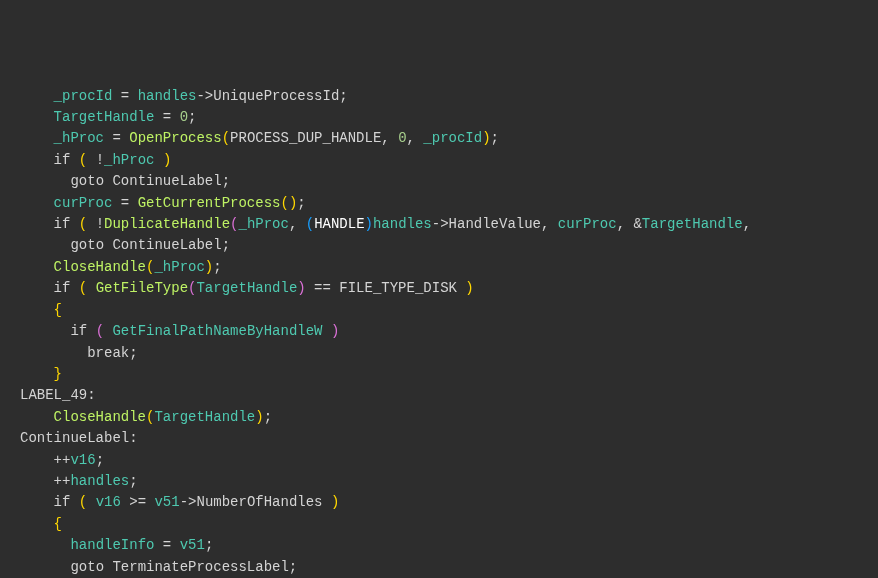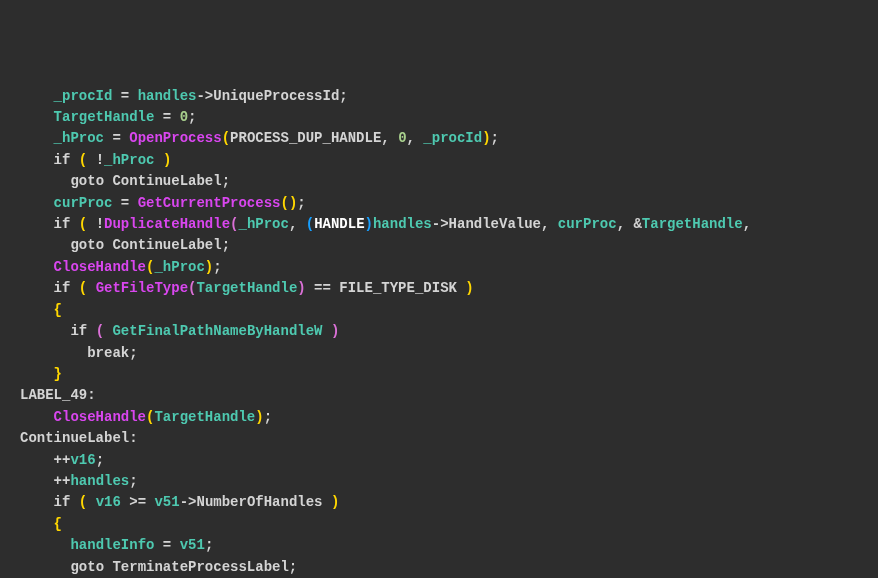--- a/index.html
+++ b/index.html
@@ -17,24 +17,24 @@
   }
   .line { display: flex; }
   .gutter {
     color: #5a5a5a;
     text-align: right;
     width: 18px;
     flex-shrink: 0;
     padding-right: 4px;
     user-select: none;
   }
-  .code { flex: 1; padding-left: 2px; font-weight: bold; }
+  .code { flex: 1; padding-left: 2px; }
   .var-orange { color: #ffffff; }
   .var-teal { color: #4ec9b0; }
-  .fn-magenta { color: #d946ef; }
+  .fn-magenta { color: #bef264; }
   .punct { color: #d4d4d4; }
   .num { color: #a8d08d; }
   .bracket-y { color: #ffd700; }
   .bracket-p { color: #da70d6; }
   .bracket-b { color: #179fff; }
 </style>
 </head>
 <body>
 
 

